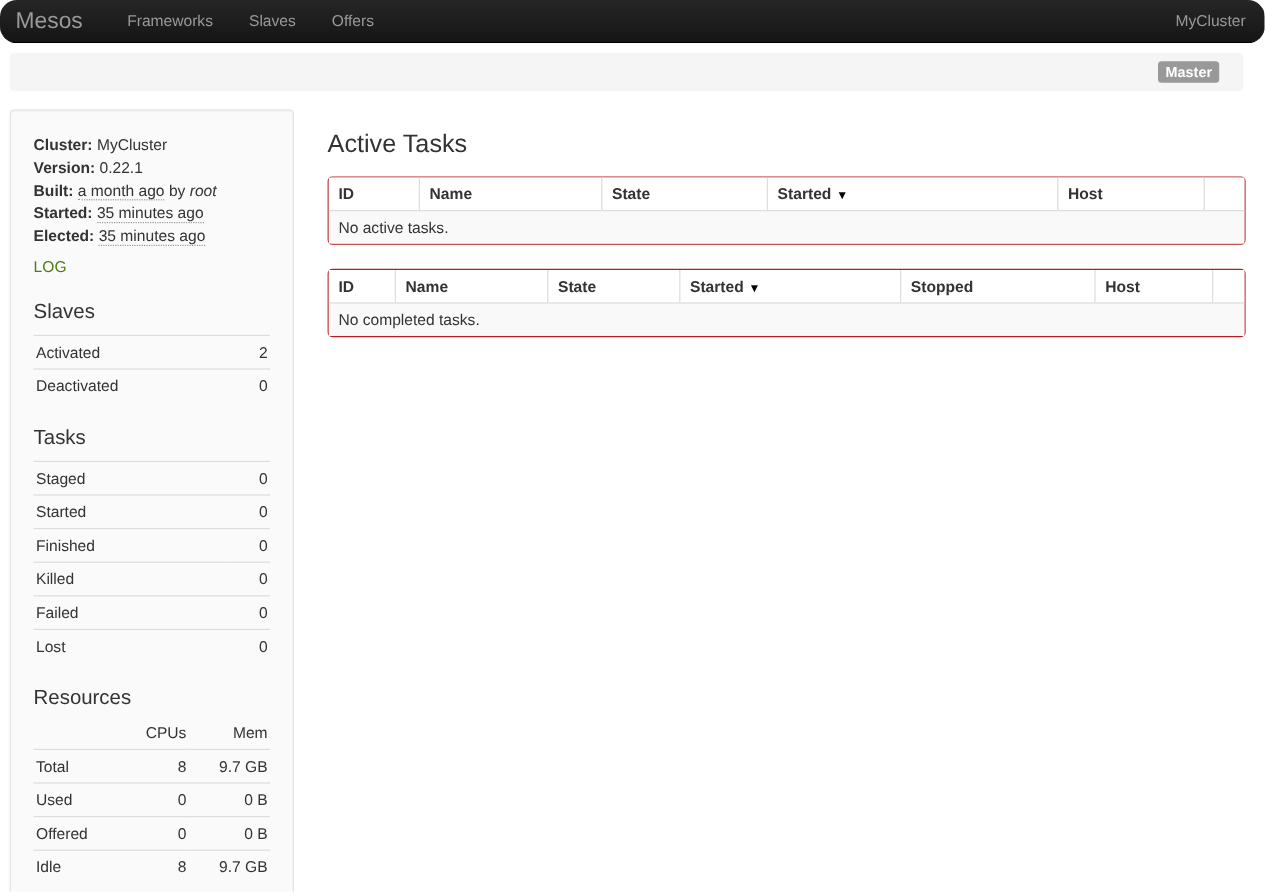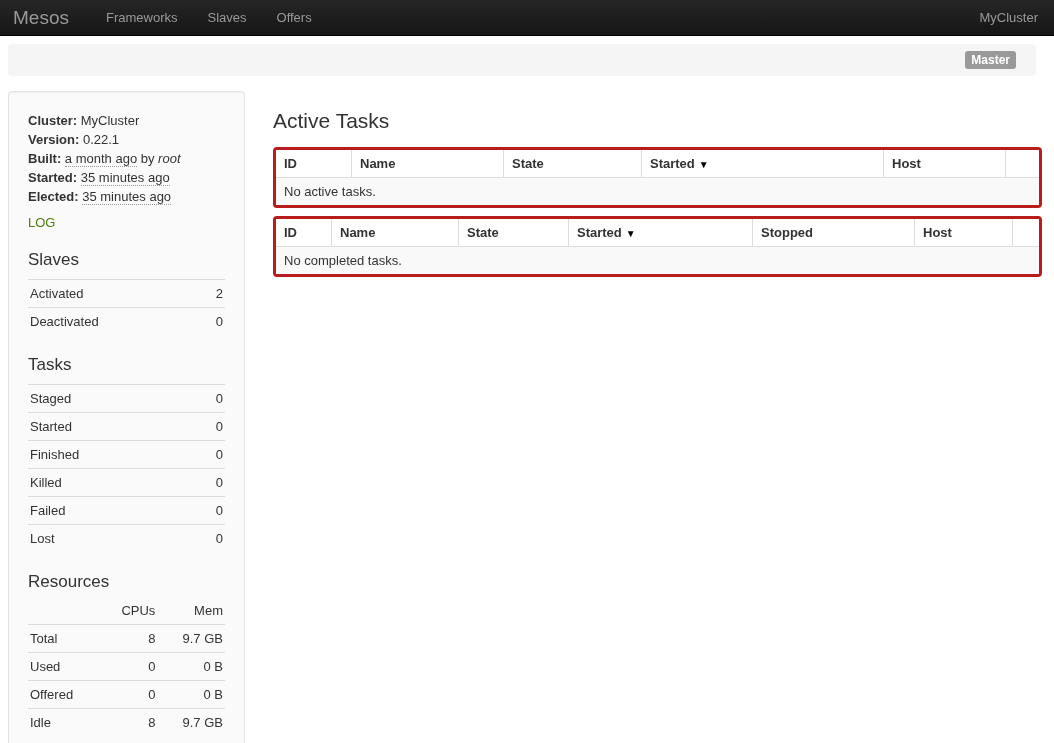--- a/index.html
+++ b/index.html
@@ -11,20 +11,21 @@
     font-size: 13px; color: #333;
   }
 
   
   .navbar {
     height: 36px; width: 100%;
     background: linear-gradient(#262626, #151515);
     border-bottom: 1px solid #000;
     display: flex; align-items: center;
     padding: 0 0 0 13px;
+    border-radius: 14px;
   }
   .navbar .brand {
     color: #999; font-size: 19px; line-height: 36px;
     margin-right: 22px; text-decoration: none; cursor: pointer;
   }
   .navbar .nav-item {
     color: #999; font-size: 13px; line-height: 36px;
     padding: 0 15px; text-decoration: none; cursor: pointer; display: inline-block;
   }
   .navbar .nav-right {
@@ -97,22 +98,22 @@
 
   
   .main { flex: 1; min-width: 0; }
   .main h3 {
     font-size: 21px; font-weight: normal; color: #333;
     margin: 16px 0 13px 0; line-height: 27px;
   }
   table.task-table {
     width: 100%; table-layout: fixed;
     border-collapse: separate; border-spacing: 0;
-    border: 3px solid #b91c1c; border-radius: 4px;
-    margin-bottom: 8px;
+    border: 1px solid #b91c1c; border-radius: 4px;
+    margin-bottom: 20px;
   }
   .task-table th, .task-table td {
     padding: 6px 8px; text-align: left;
     border-left: 1px solid #ddd;
     overflow: hidden; white-space: nowrap;
   }
   .task-table th:first-child, .task-table td:first-child { border-left: none; }
   .task-table th { font-weight: bold; background: #fff; cursor: pointer; }
   .task-table tbody td { border-top: 1px solid #ddd; background: #f9f9f9; }
   .sort-icon { font-size: 10px; margin-left: 4px; color: #000; }

